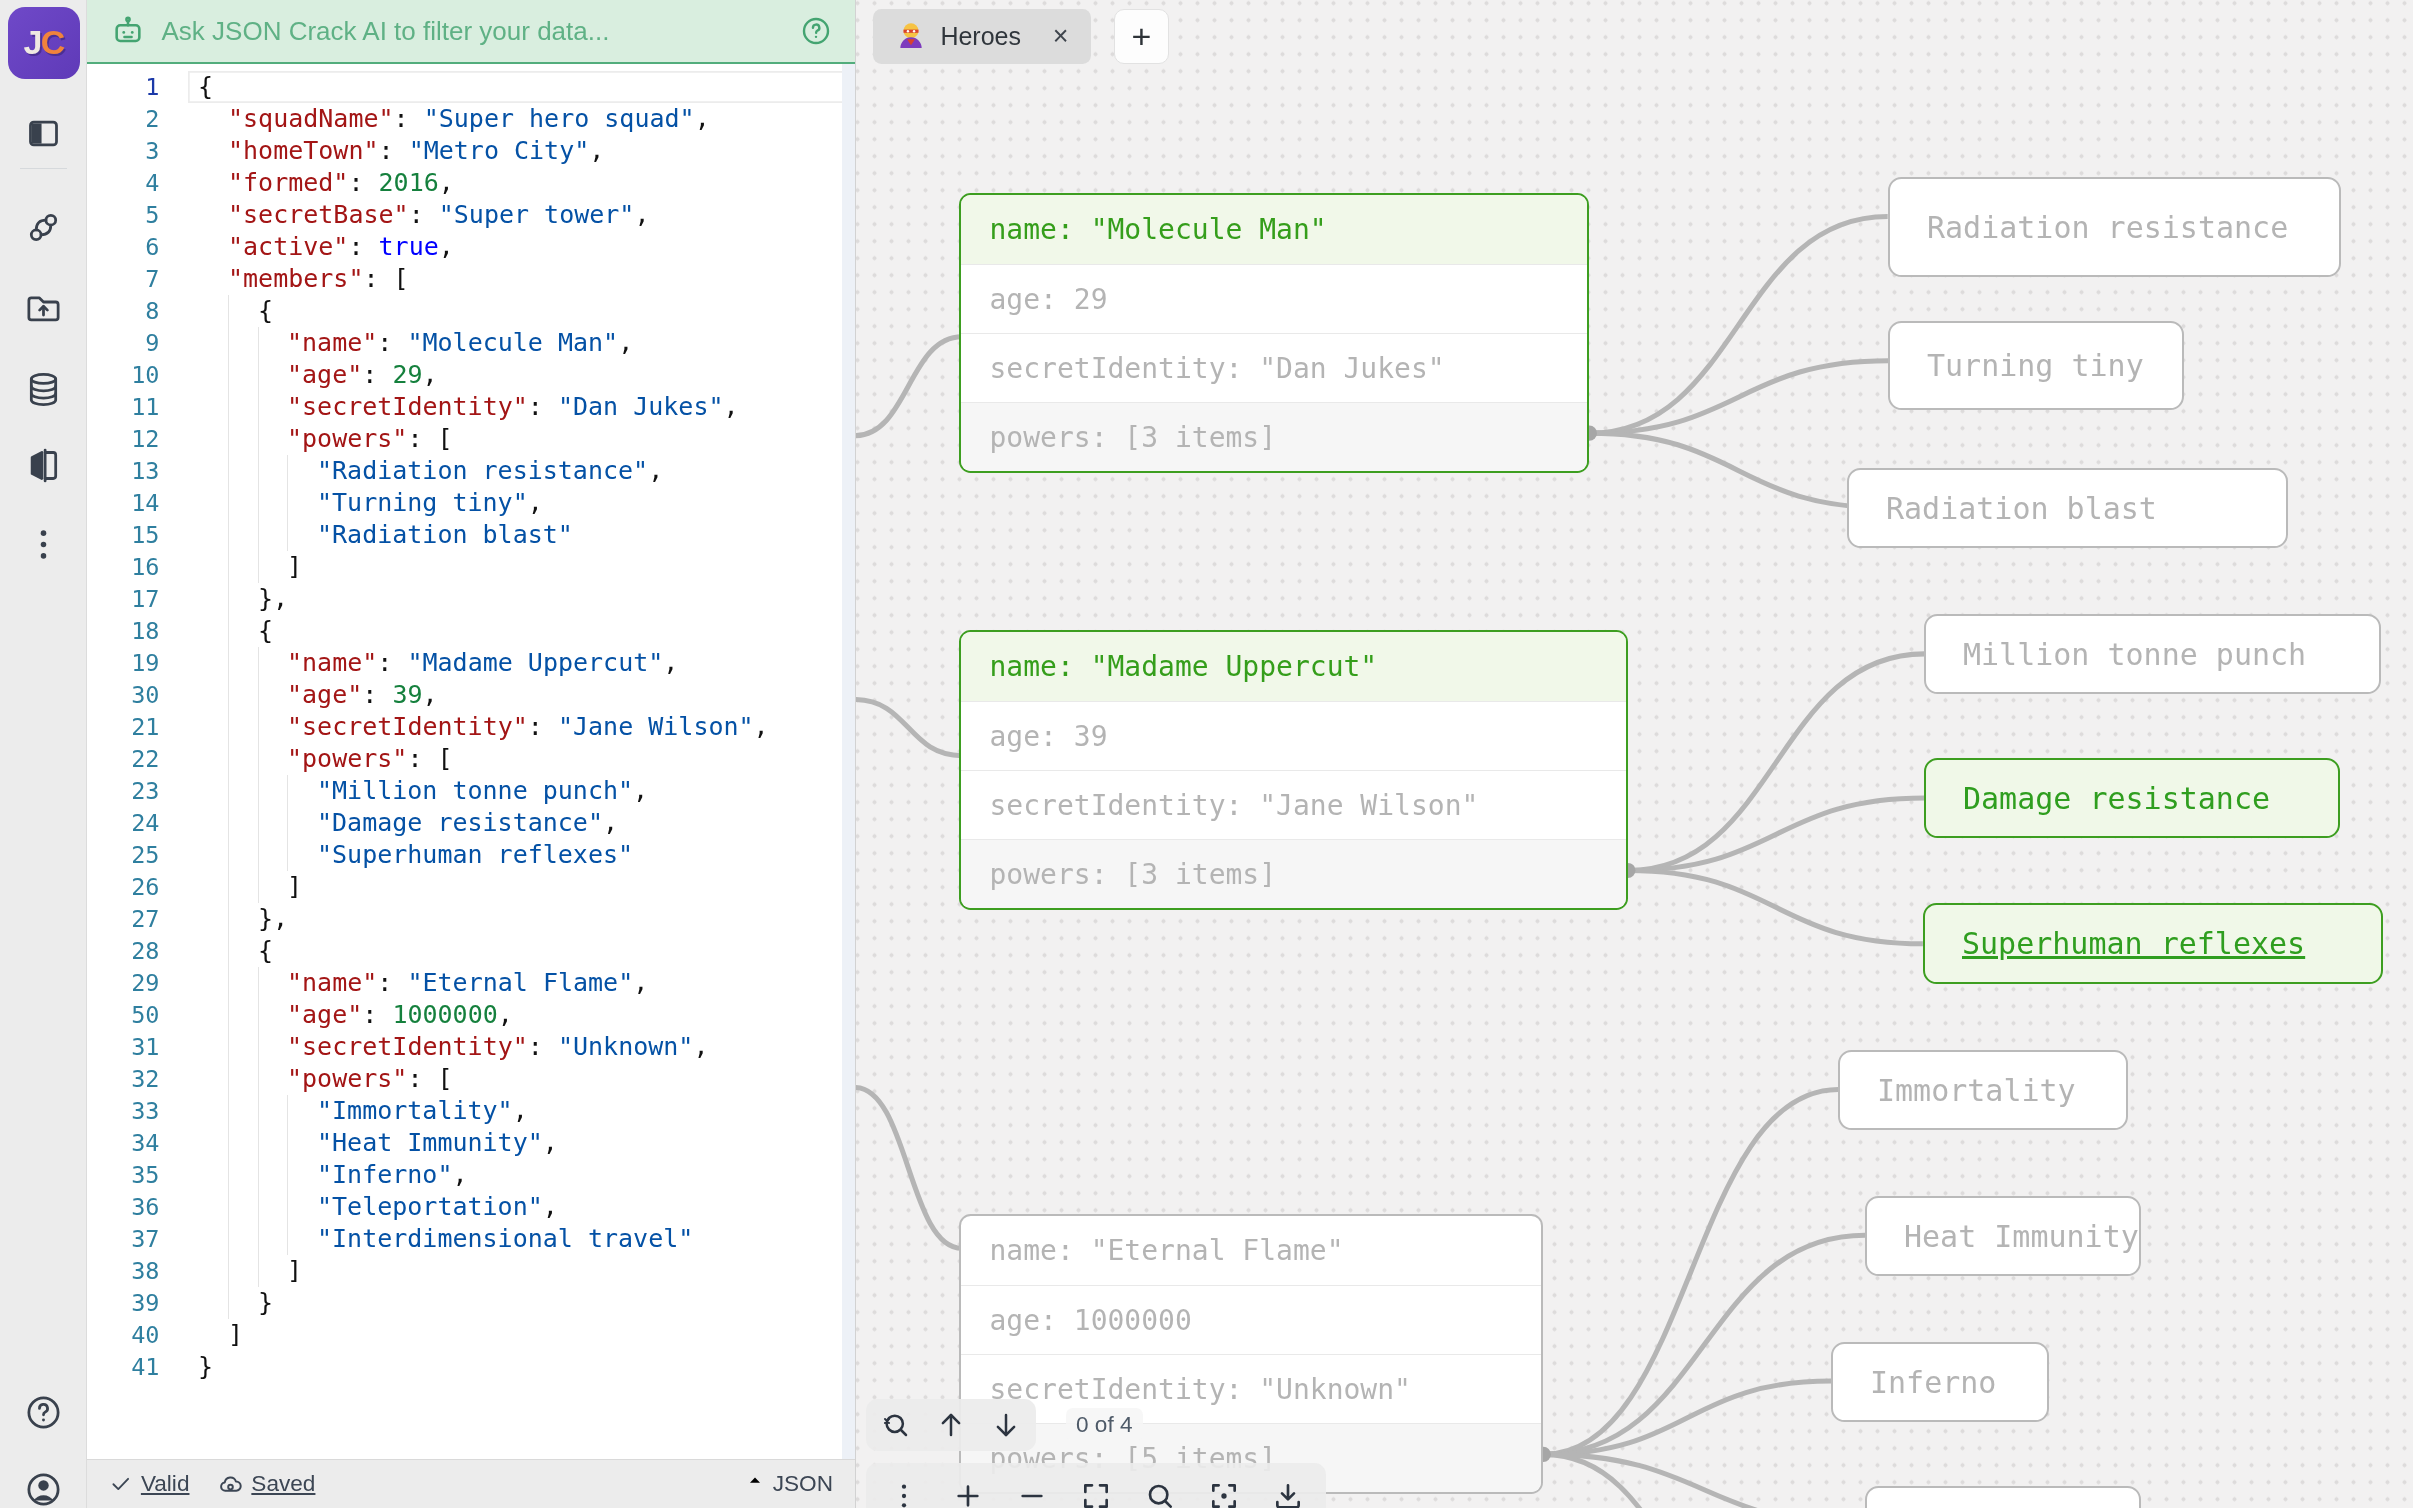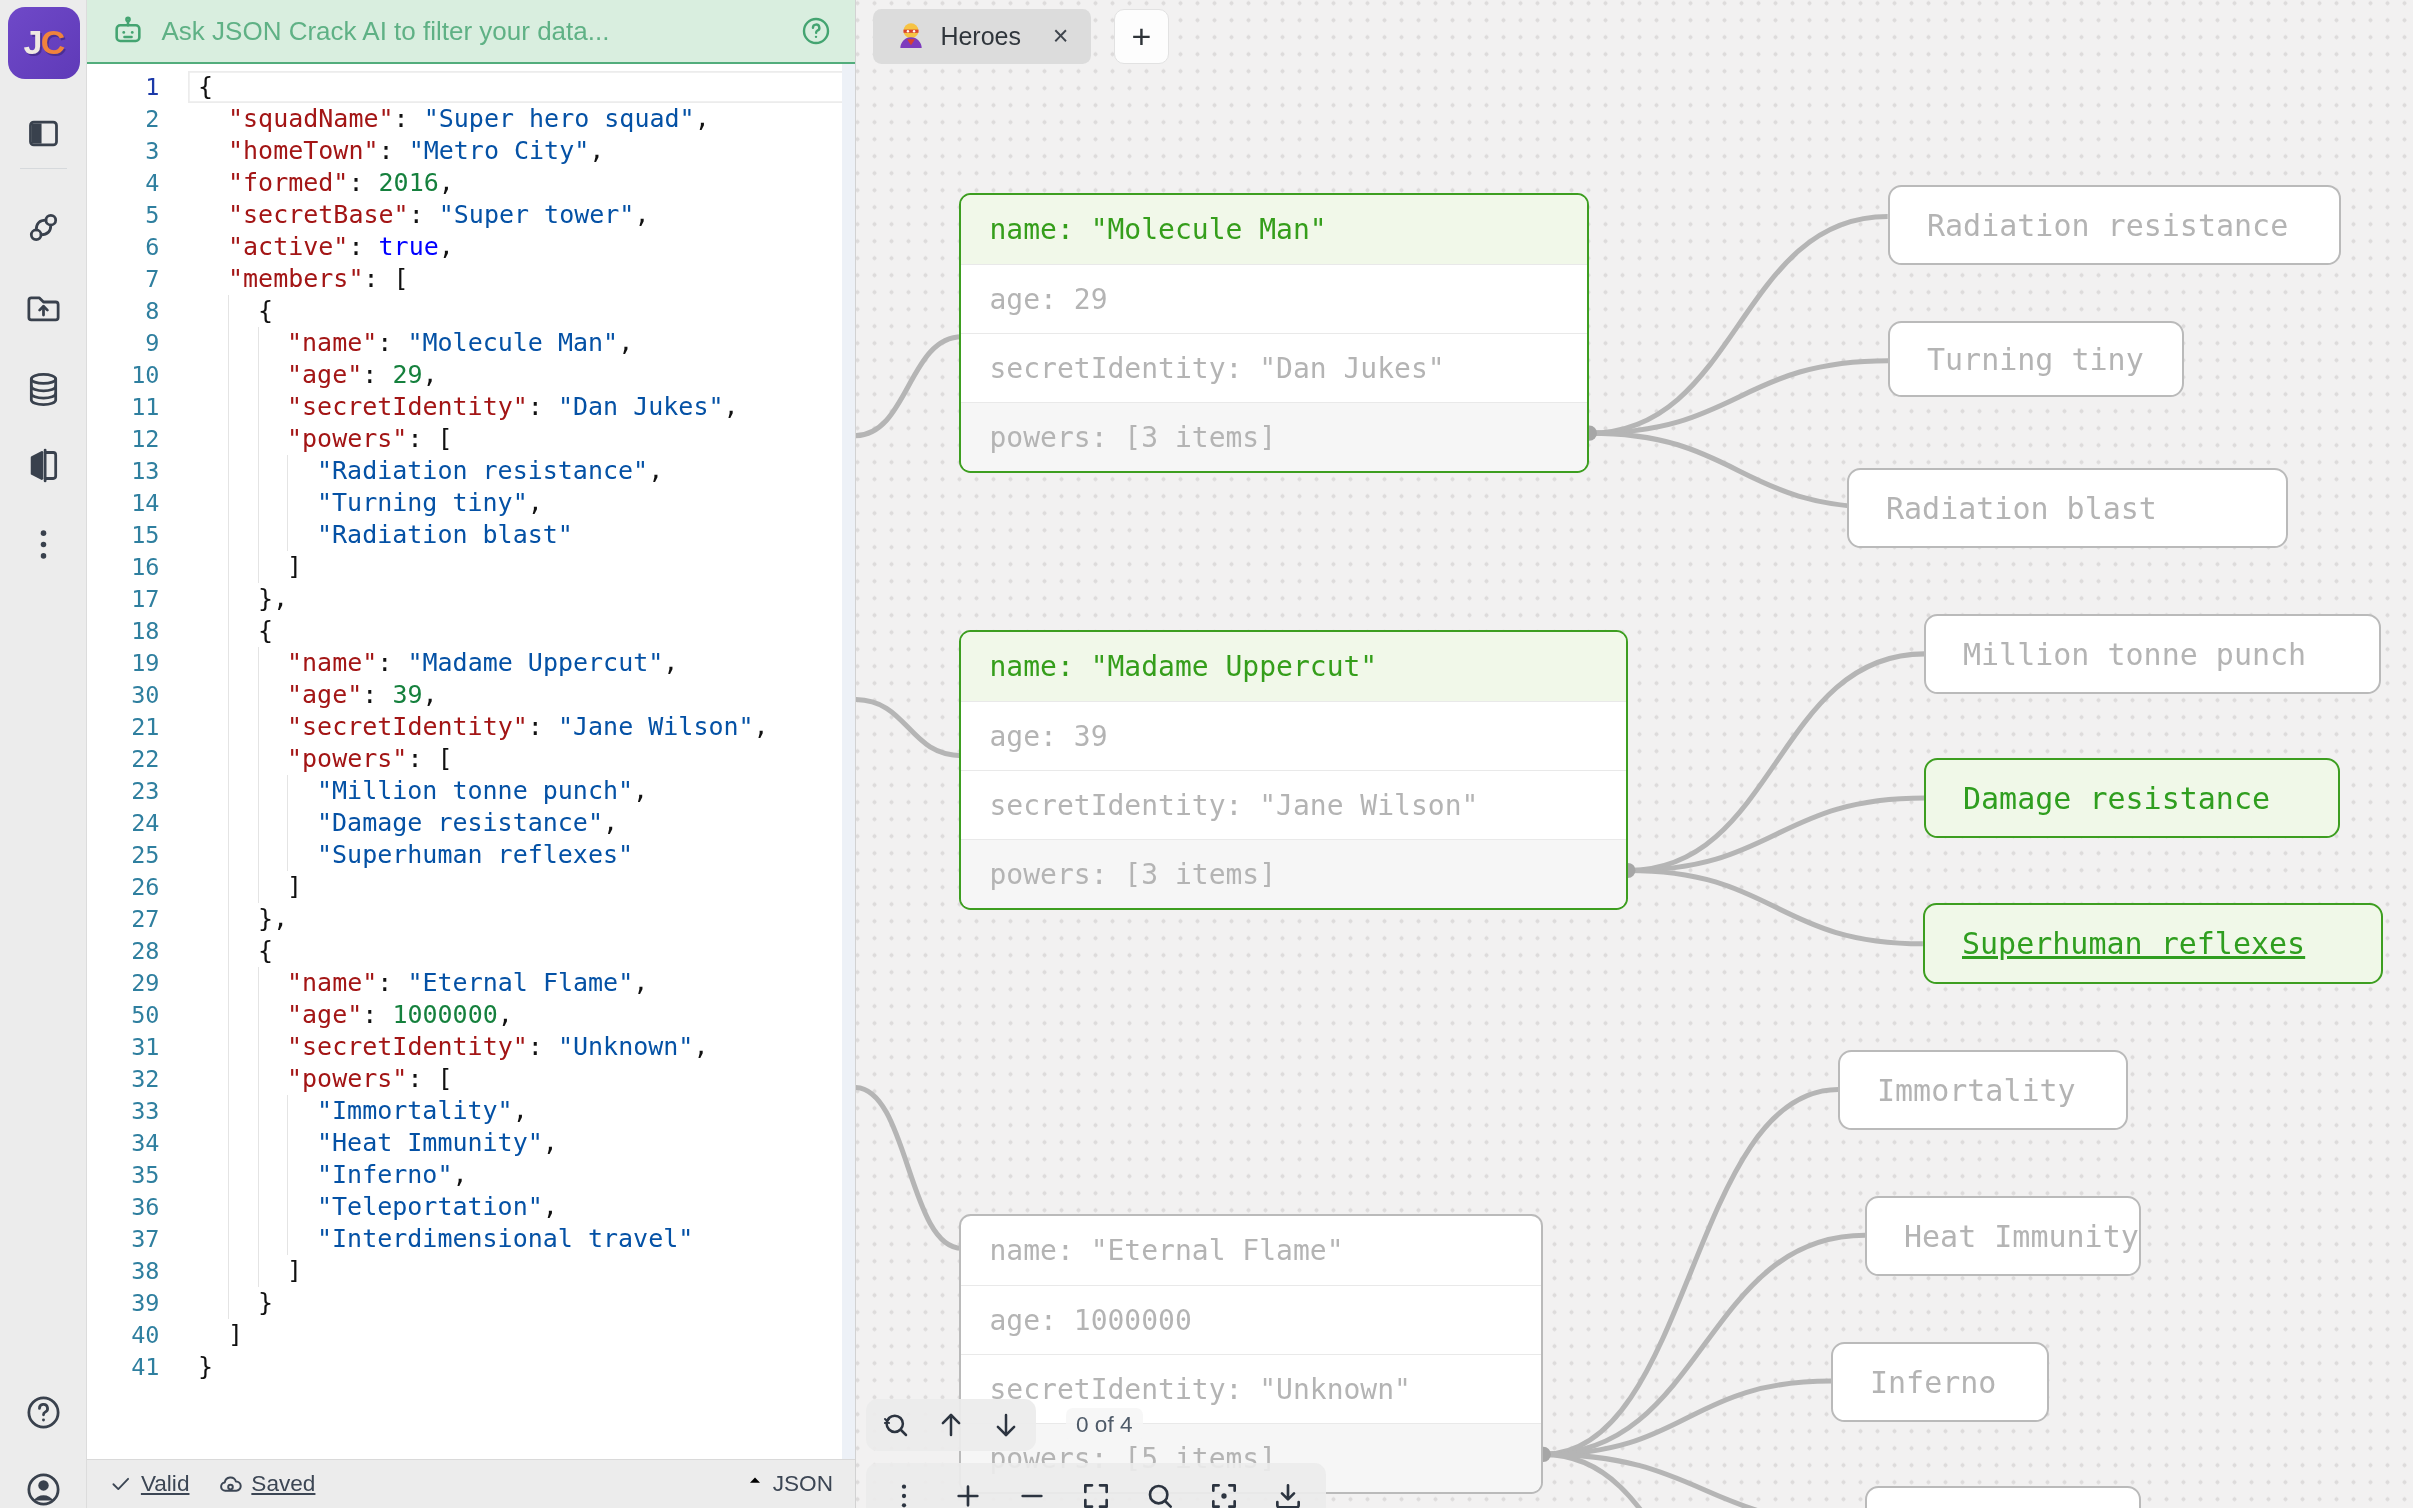--- a/index.html
+++ b/index.html
@@ -273,22 +273,22 @@
         <div class="grow">age: 39</div>
         <div class="grow">secretIdentity: "Jane Wilson"</div>
         <div class="grow ft">powers: [3 items]</div>
       </div>
       <div class="gnode" style="left: 103px; top: 1214px; width: 584px;">
         <div class="grow">name: "Eternal Flame"</div>
         <div class="grow">age: 1000000</div>
         <div class="grow">secretIdentity: "Unknown"</div>
         <div class="grow ft">powers: [5 items]</div>
       </div>
-      <div class="leaf" style="left: 1032px; top: 185px; width: 453px; height: 80px;">Radiation resistance</div>
-      <div class="leaf" style="left: 1032px; top: 321px; width: 296px; height: 76px;">Turning tiny</div>
+      <div class="leaf" style="left: 1032px; top: 177px; width: 453px; height: 100px;">Radiation resistance</div>
+      <div class="leaf" style="left: 1032px; top: 321px; width: 296px; height: 89px;">Turning tiny</div>
       <div class="leaf" style="left: 991px; top: 468px; width: 441px; height: 80px;">Radiation blast</div>
       <div class="leaf" style="left: 1068px; top: 614px; width: 457px; height: 80px;">Million tonne punch</div>
       <div class="leaf green" style="left: 1068px; top: 758px; width: 416px; height: 80px;">Damage resistance</div>
       <div class="leaf green" style="left: 1067px; top: 903px; width: 460px; height: 81px; text-decoration: underline;">Superhuman reflexes</div>
       <div class="leaf" style="left: 982px; top: 1050px; width: 290px; height: 80px;">Immortality</div>
       <div class="leaf" style="left: 1009px; top: 1196px; width: 276px; height: 80px;">Heat Immunity</div>
       <div class="leaf" style="left: 975px; top: 1342px; width: 218px; height: 80px;">Inferno</div>
       <div class="leaf" style="left: 1009px; top: 1486px; width: 276px; height: 80px;">Teleportation</div>
     </div>
 

